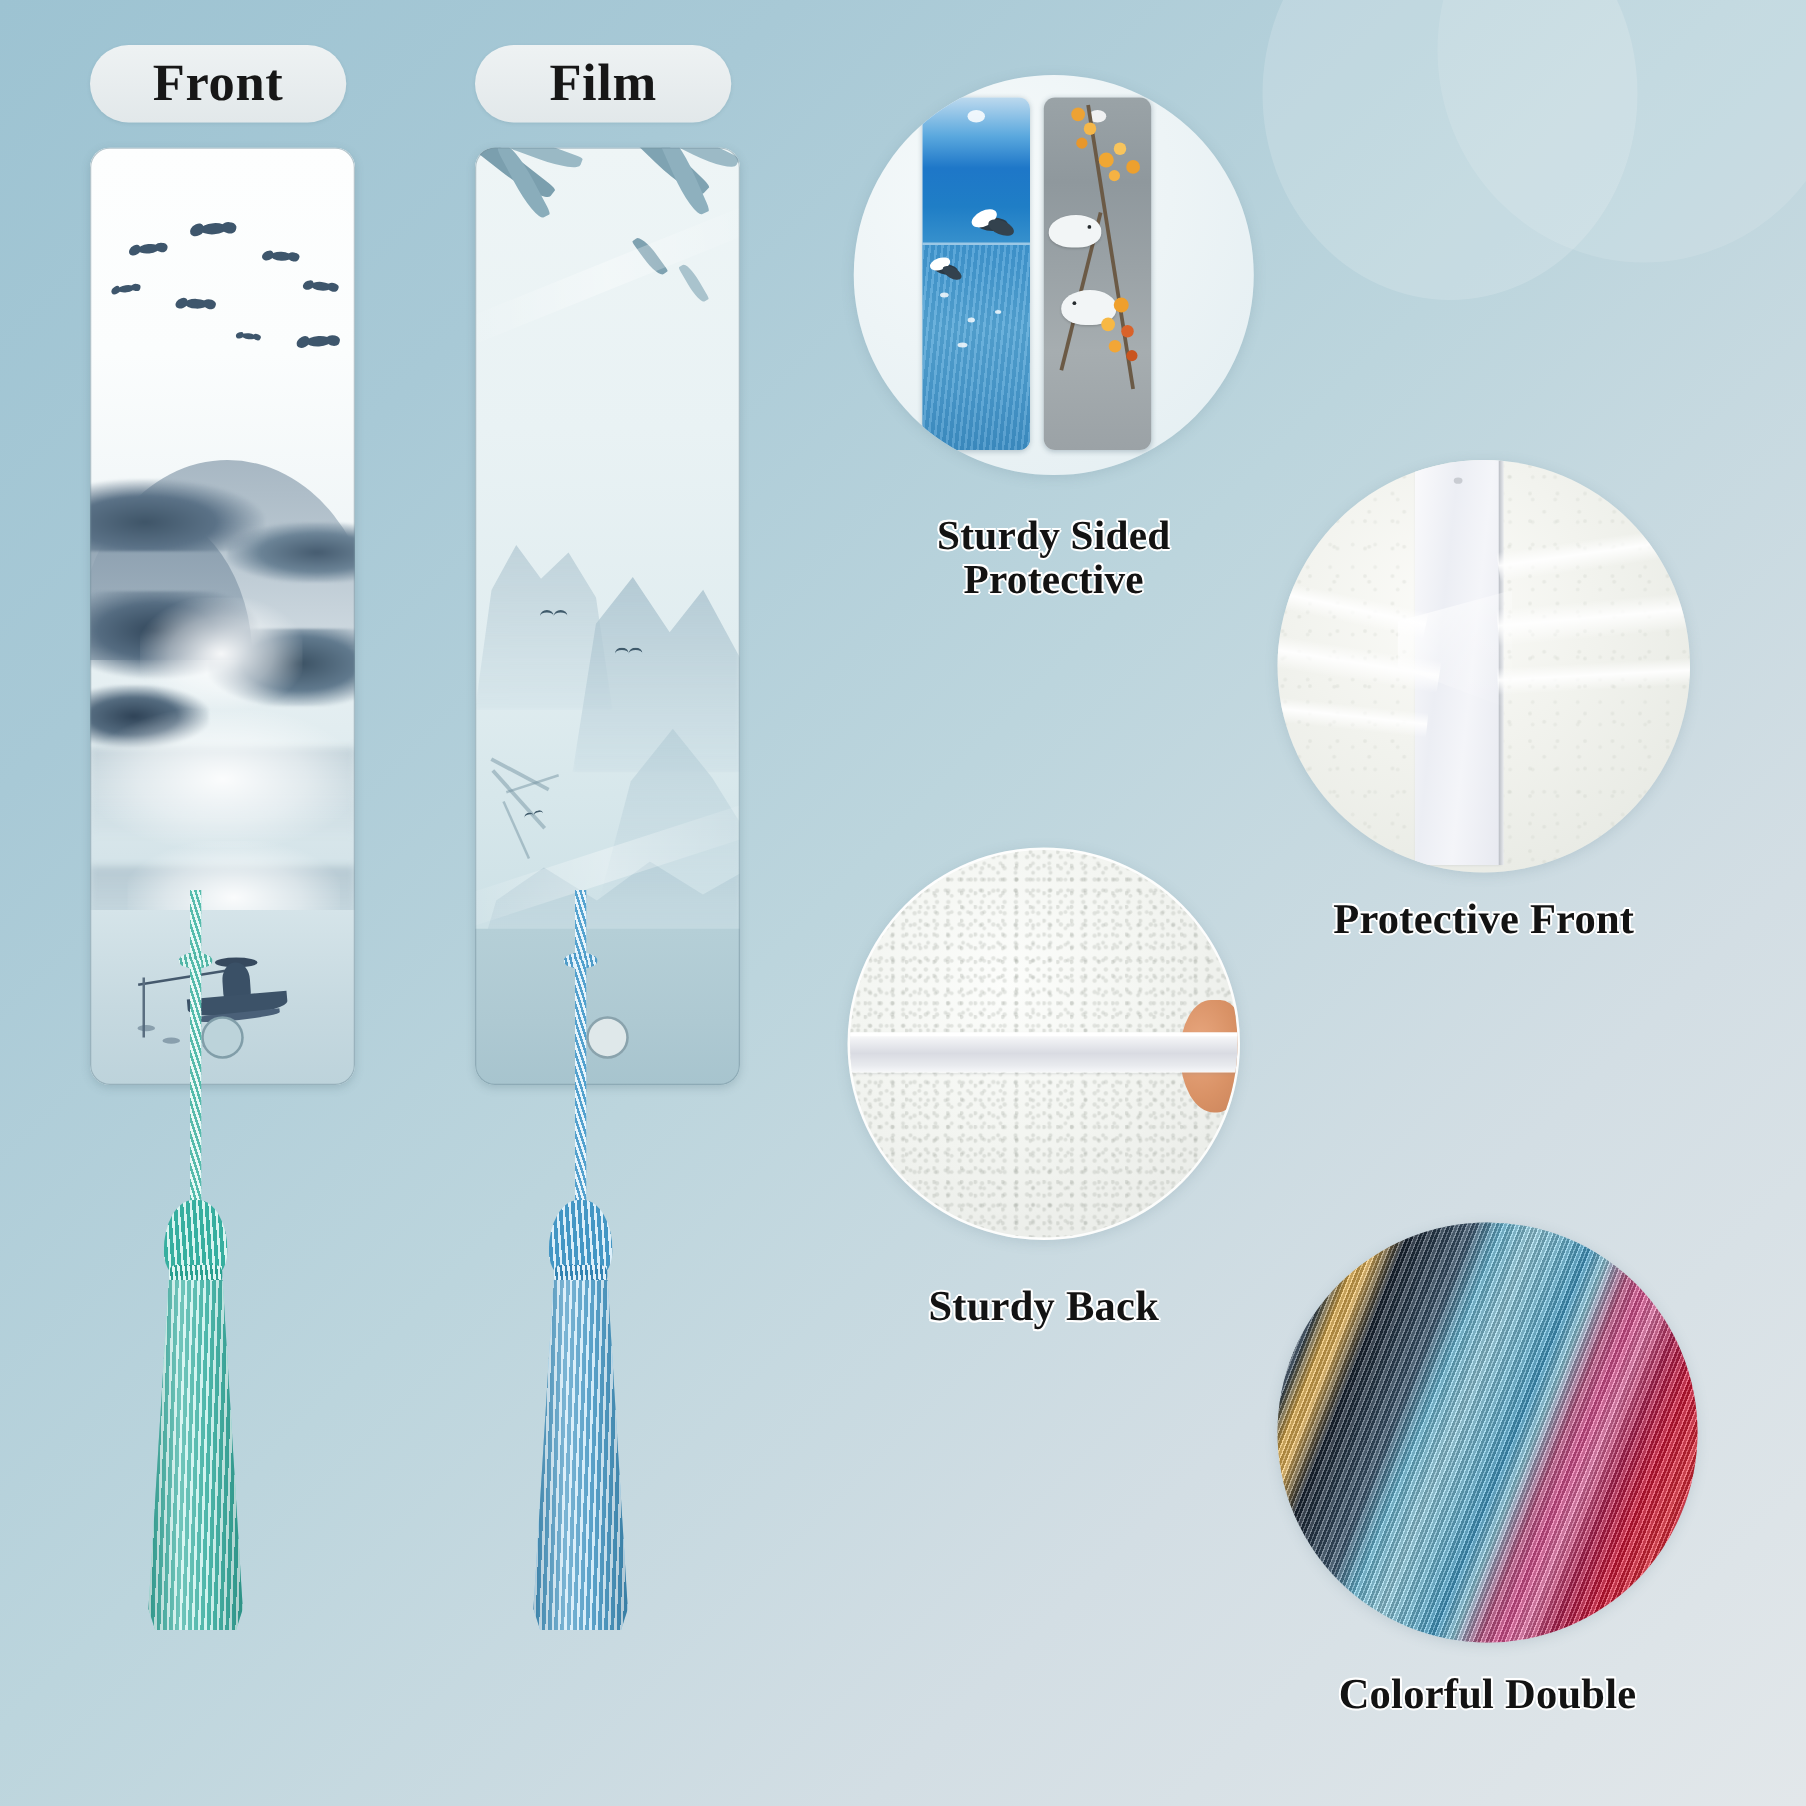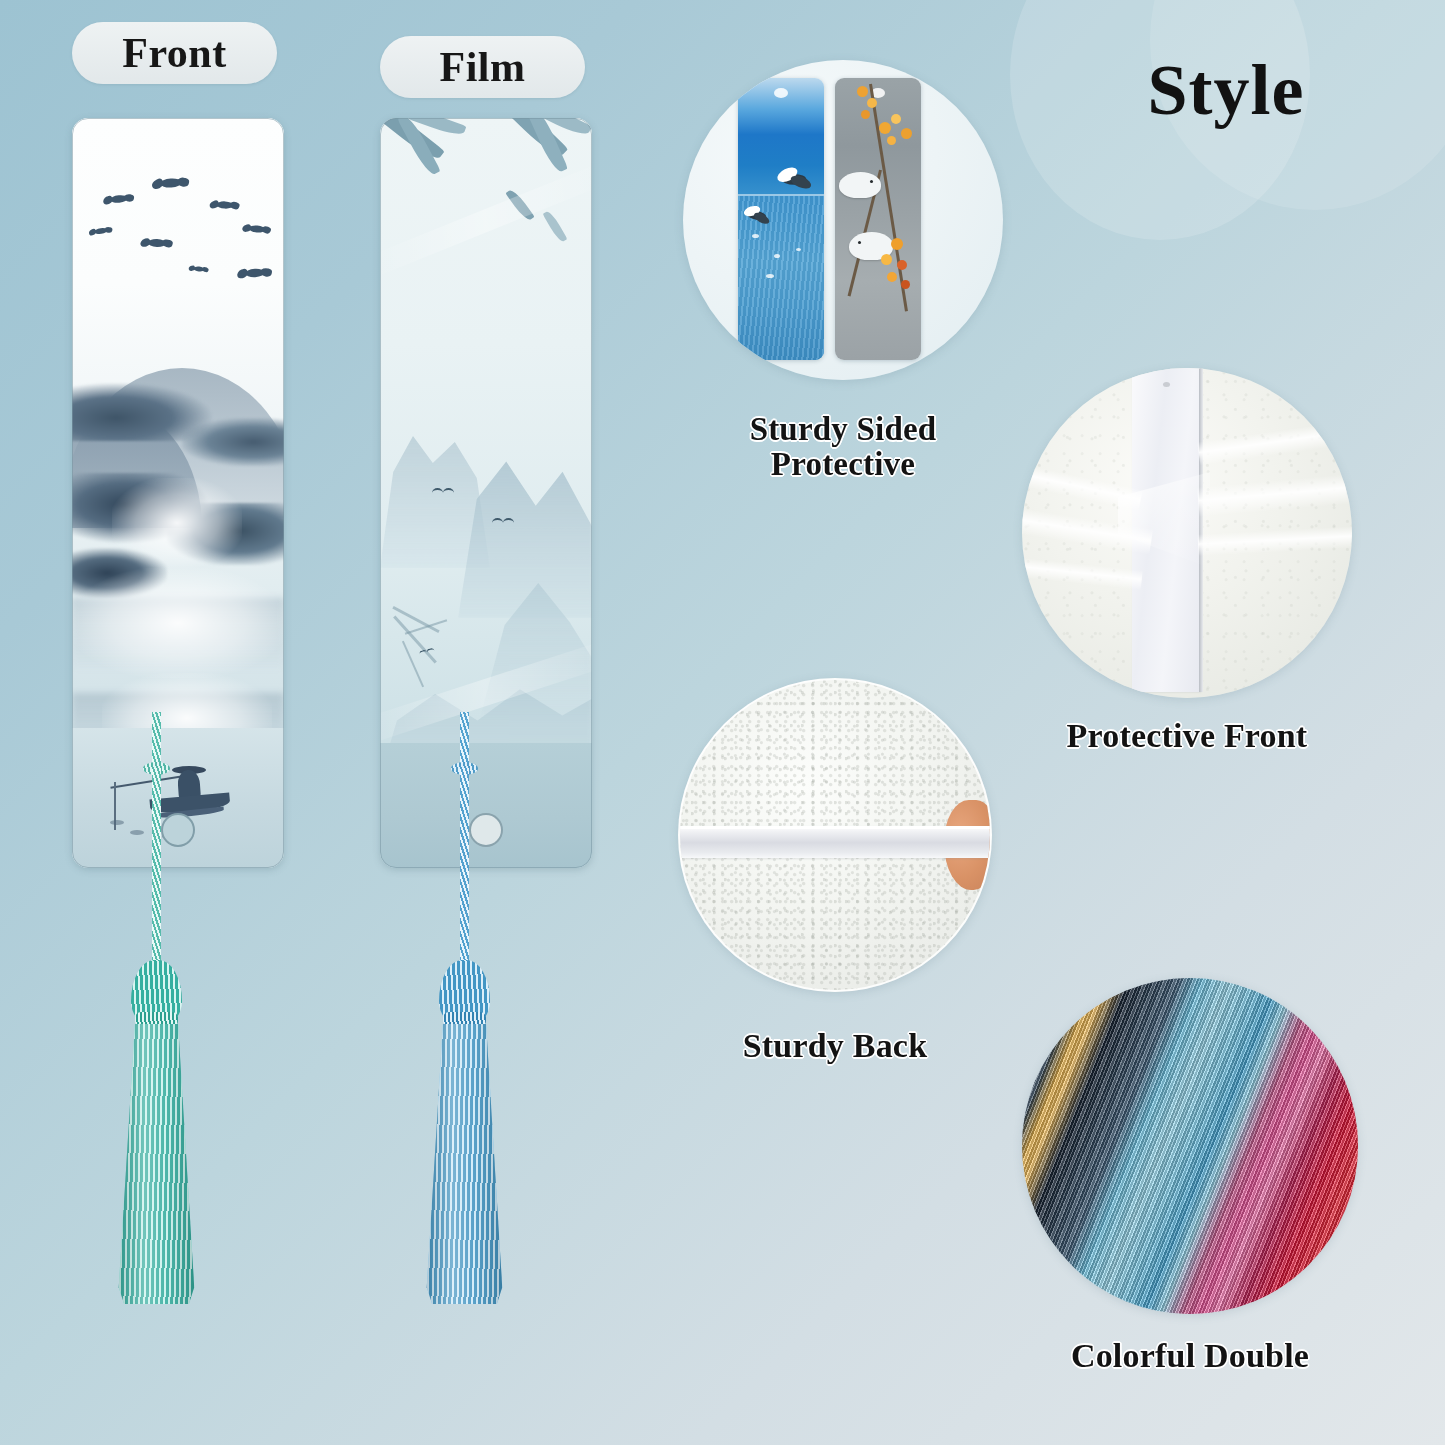--- a/index.html
+++ b/index.html
@@ -14,21 +14,21 @@
   #blob2 { width:330px; height:340px; left:1150px; top:-130px; background:rgba(255,255,255,.12); }
 
   
   .pill {
     position:absolute; height:62px; border-radius:31px;
     background:linear-gradient(180deg,#eef2f3 0%,#e2e8ea 100%);
     display:flex; align-items:center; justify-content:center;
     font-weight:bold; font-size:42px; color:#171717; letter-spacing:.5px;
     box-shadow:0 1px 3px rgba(90,120,135,.18);
   }
-  #pill-front { left:72px; top:22px; width:205px; }
+  #pill-front { left:72px; top:36px; width:205px; }
   #pill-back  { left:380px; top:36px; width:205px; }
 
   
   .bm {
     position:absolute; width:212px; height:750px; border-radius:16px;
     overflow:hidden; box-shadow:0 2px 7px rgba(80,110,125,.25);
   }
   #bm-front { left:72px; top:118px; }
   #bm-back  { left:380px; top:118px; }
   .bm-inner { position:absolute; inset:0; }
@@ -316,21 +316,20 @@
     font-size:72px; line-height:1.06; letter-spacing:1px; }
   #title .l2 { display:block; }
 </style>
 </head>
 <body>
 
 <div class="bg-blob" id="blob1"></div>
 <div class="bg-blob" id="blob2"></div>
 
 <div id="title">
-  <span class="l2">Style</span>
 </div>
 
 <div class="pill" id="pill-front">Front</div>
 
 <div class="bm" id="bm-front">
   <div class="bm-inner" id="front-art">
     <div class="mtn" id="m1"></div>
     <div class="mtn" id="m2"></div>
     <div class="band" id="band1"></div>
     <div class="band" id="band2"></div>

